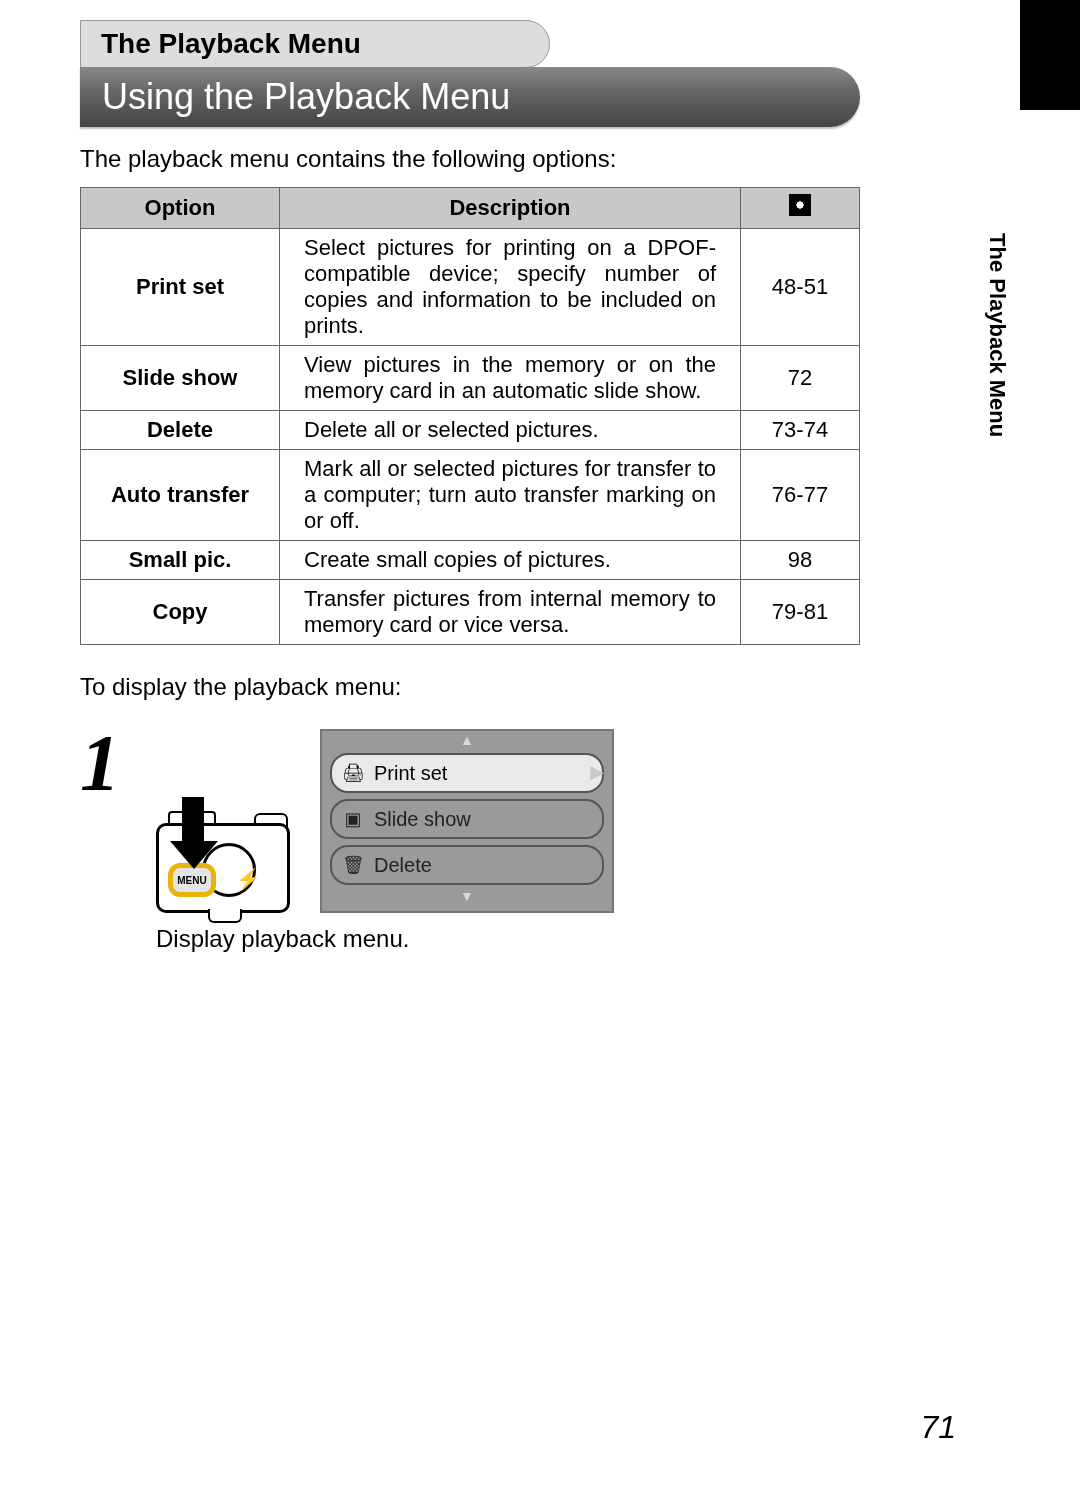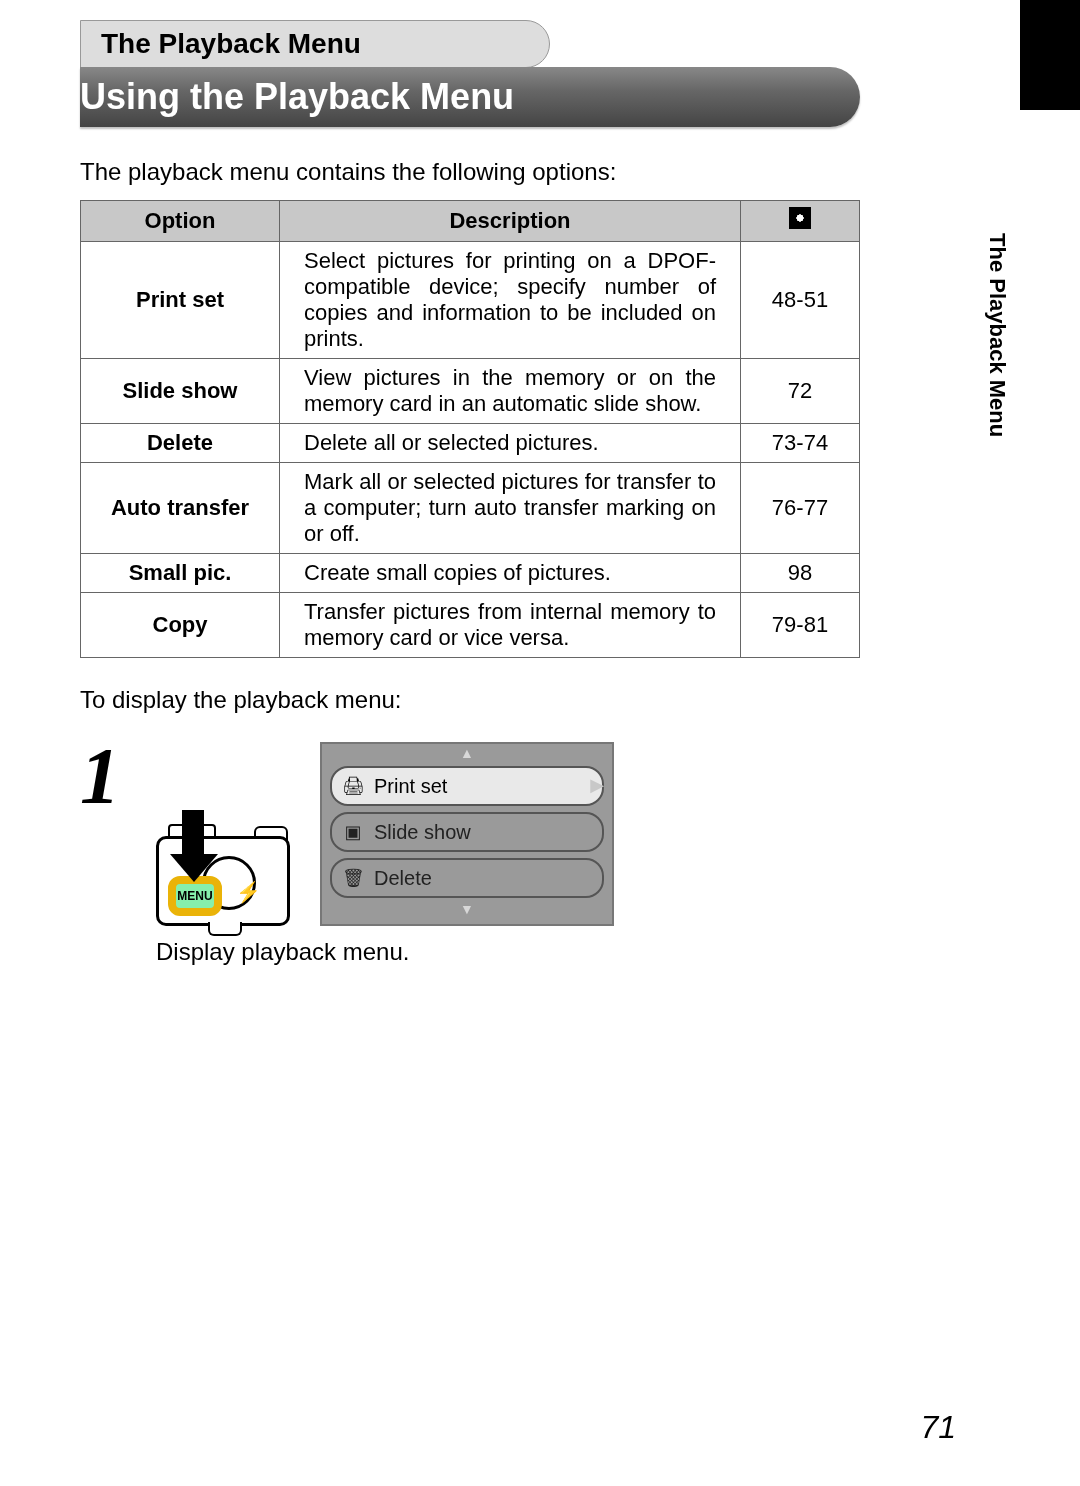--- a/index.html
+++ b/index.html
@@ -63,27 +63,28 @@
   }
   
   .heading-bar{
     margin-top:-1px;
     height:60px;
     border-radius:0 32px 32px 0;
     background:linear-gradient(#888 0%,#666 40%,#444 100%);
     color:#fff;
     display:flex;
     align-items:center;
-    font-weight:bold;
+    padding-left:22px;
+    font-weight:normal;
     font-size:36px;
     box-shadow:0 2px 2px rgba(0,0,0,.25);
   }
   .intro{
     font-size:24px;
-    margin-top:31px;
+    margin-top:18px;
     margin-bottom:14px;
   }
   
   table.opts{
     border-collapse:collapse;
     width:100%;
     font-size:22px;
   }
   table.opts th,table.opts td{
     border:1px solid #666;
@@ -132,22 +133,22 @@
   .camera-body{
     position:absolute;left:6px;top:18px;width:128px;height:84px;
     border:3px solid #000;border-radius:10px;background:#fff;
   }
   .lens{
     position:absolute;left:52px;top:38px;width:48px;height:48px;
     border:3px solid #000;border-radius:50%;background:#fff;
   }
   .menu-btn{
     position:absolute;left:18px;top:58px;width:38px;height:24px;
-    border:8px solid #eab308;border-radius:12px;background:#86efac;
-    font-size:12px;display:flex;align-items:center;justify-content:center;
+    border:5px solid #eab308;border-radius:12px;background:#e5e5e5;
+    font-size:10px;display:flex;align-items:center;justify-content:center;
     font-weight:bold;
   }
   .flash{
     position:absolute;left:86px;top:62px;font-size:20px;font-weight:bold;
   }
   .arrow-stem{
     position:absolute;left:32px;top:-8px;width:22px;height:48px;background:#000;
   }
   .arrow-head{
     position:absolute;left:20px;top:36px;

